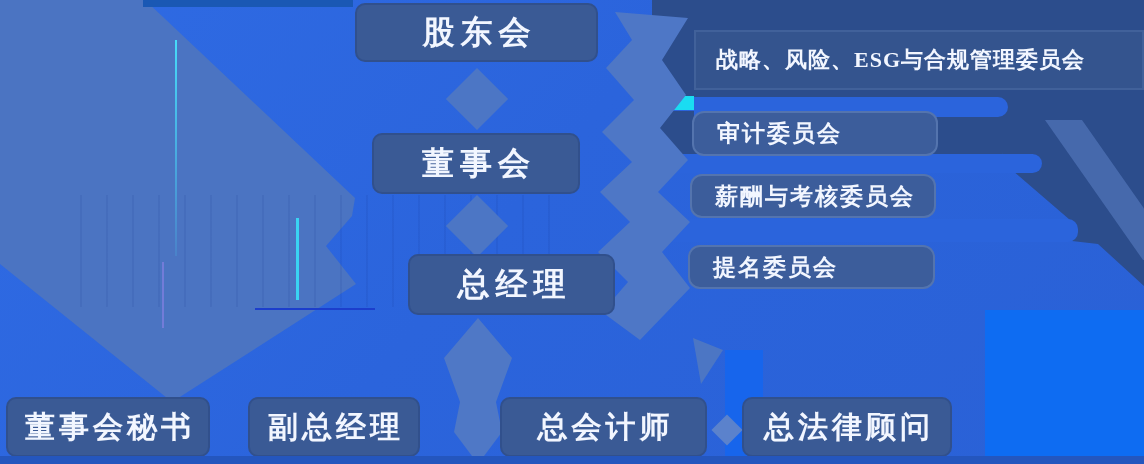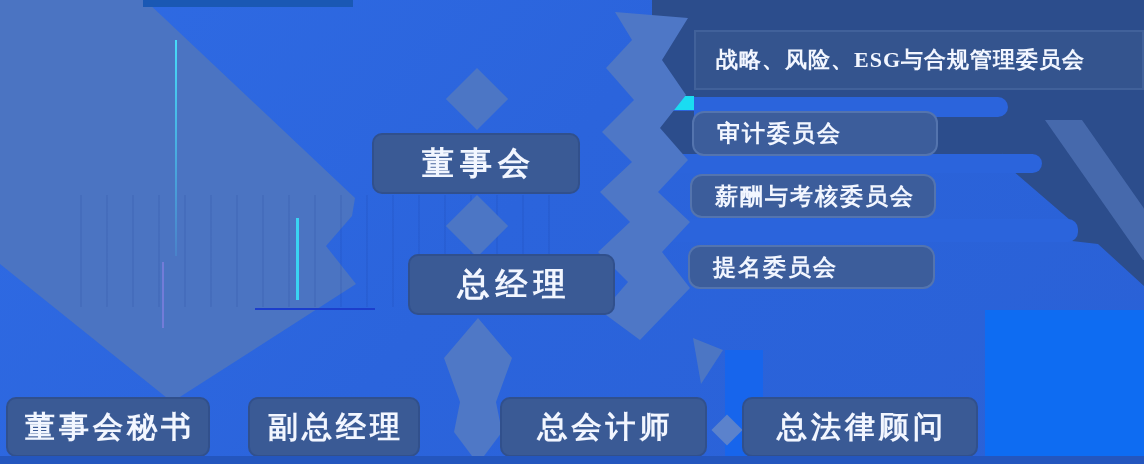--- a/index.html
+++ b/index.html
@@ -64,21 +64,21 @@
     color:#f2f6ff;font-weight:700;box-sizing:border-box;
   }
   .lv{font-size:32px;letter-spacing:6px;text-indent:6px;}
   .n-shareholders{left:355px;top:3px;width:243px;height:59px;}
   .n-board{left:372px;top:133px;width:208px;height:61px;}
   .n-gm{left:373px;top:254px;width:207px;height:61px;margin-left:35px;}
   .bottom{font-size:30px;letter-spacing:4px;text-indent:4px;}
   .n-secretary{left:6px;top:397px;width:204px;height:60px;}
   .n-deputy{left:248px;top:397px;width:172px;height:60px;}
   .n-accountant{left:500px;top:397px;width:207px;height:60px;}
-  .n-counsel{left:742px;top:397px;width:236px;height:60px;}
+  .n-counsel{left:742px;top:397px;width:210px;height:60px;}
   .committee{
     display:flex;align-items:center;justify-content:flex-start;
     background:#3c5d9b;border:2px solid rgba(130,160,210,0.35);border-radius:12px;
     color:#f2f6ff;font-weight:700;font-size:23px;letter-spacing:2px;
     padding-left:23px;box-sizing:border-box;
   }
   .c-strategy{left:694px;top:30px;width:450px;height:60px;background:#34548e;
     border-color:rgba(130,160,210,0.18);border-radius:0;font-size:22px;letter-spacing:1px;padding-left:20px;}
   .c-audit{left:692px;top:111px;width:246px;height:45px;}
   .c-remuneration{left:690px;top:174px;width:246px;height:44px;}
@@ -106,20 +106,23 @@
   <div class="abs cyan-line2"></div>
   <div class="abs purple-line"></div>
   <div class="abs dark-line"></div>
   <div class="abs wedge-small"></div>
 
   <div class="abs diamond d1"></div>
   <div class="abs diamond d2"></div>
   <div class="abs kite"></div>
   <div class="abs diamond d3"></div>
 
+  <div class="abs node lv n-shareholders">
+    <span>股东会</span>
+  </div>
   <div class="abs node lv n-board">
     <span>董事会</span>
   </div>
   <div class="abs node lv n-gm">
     <span>总经理</span>
   </div>
 
   <div class="abs committee c-strategy">
     <span>战略、风险、ESG与合规管理委员会</span>
   </div>

